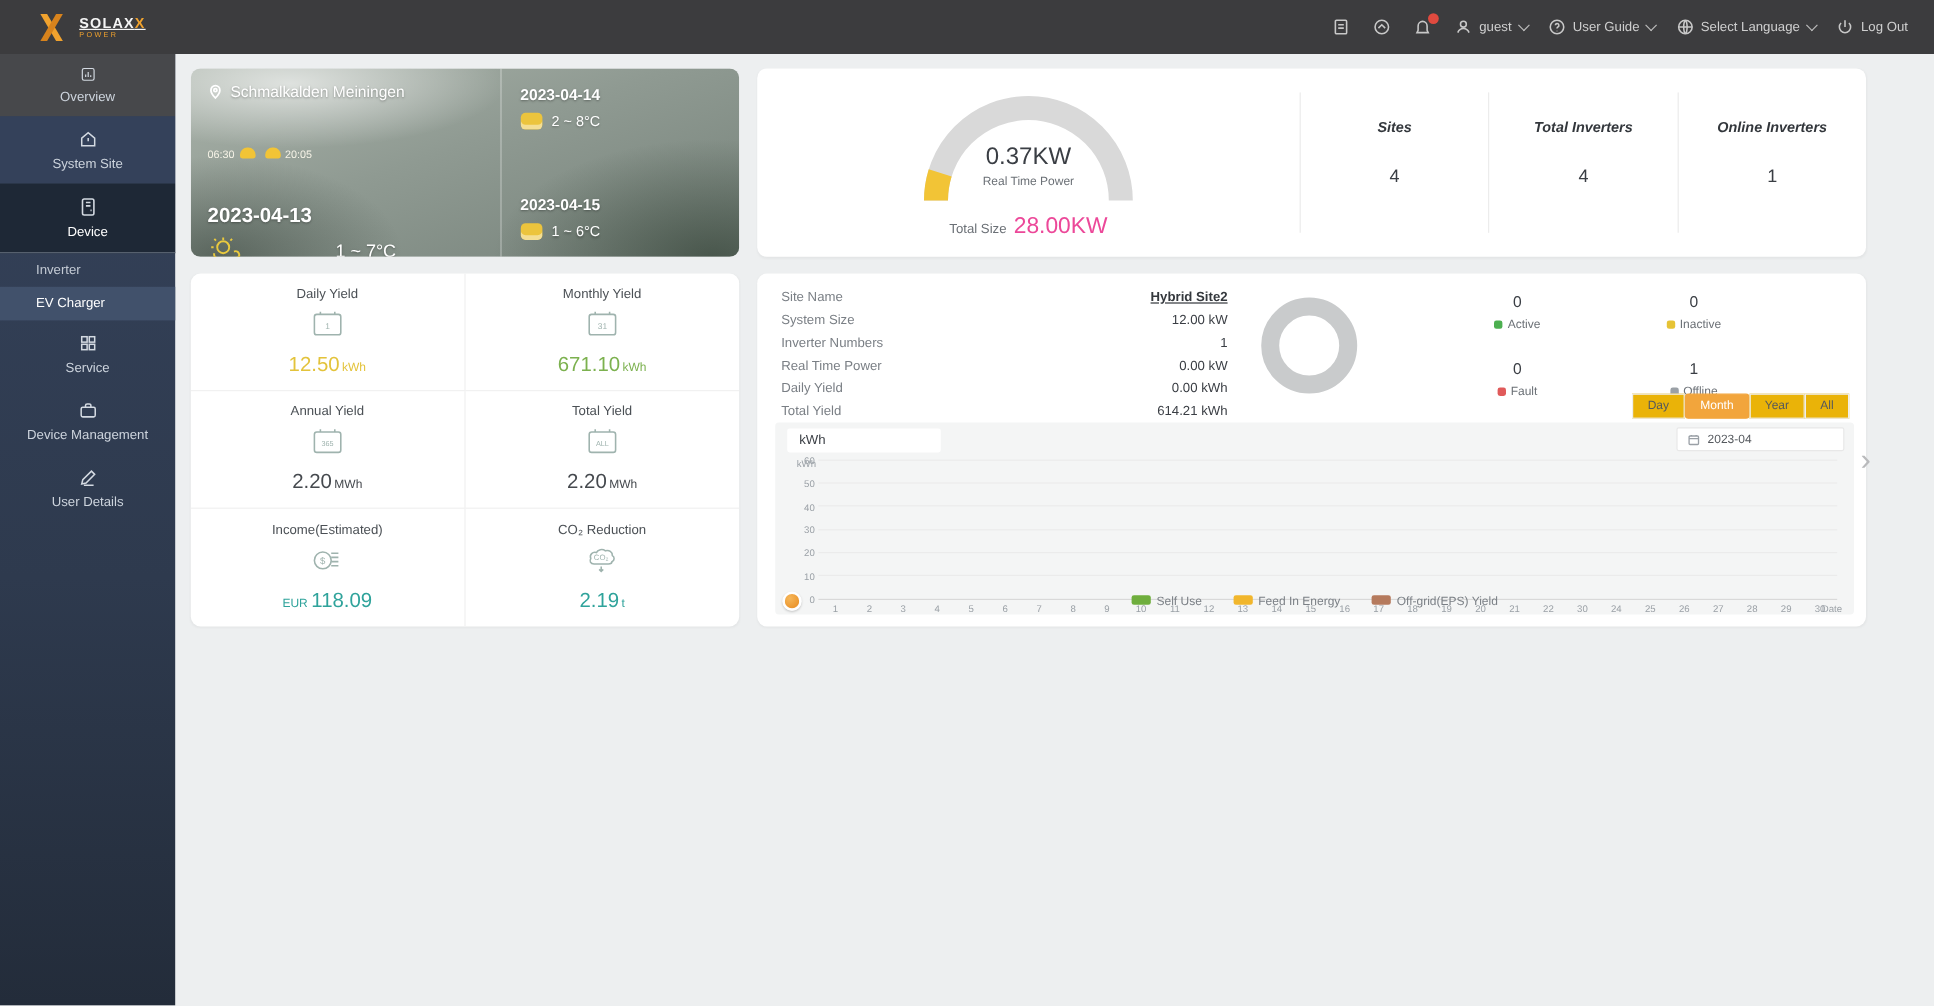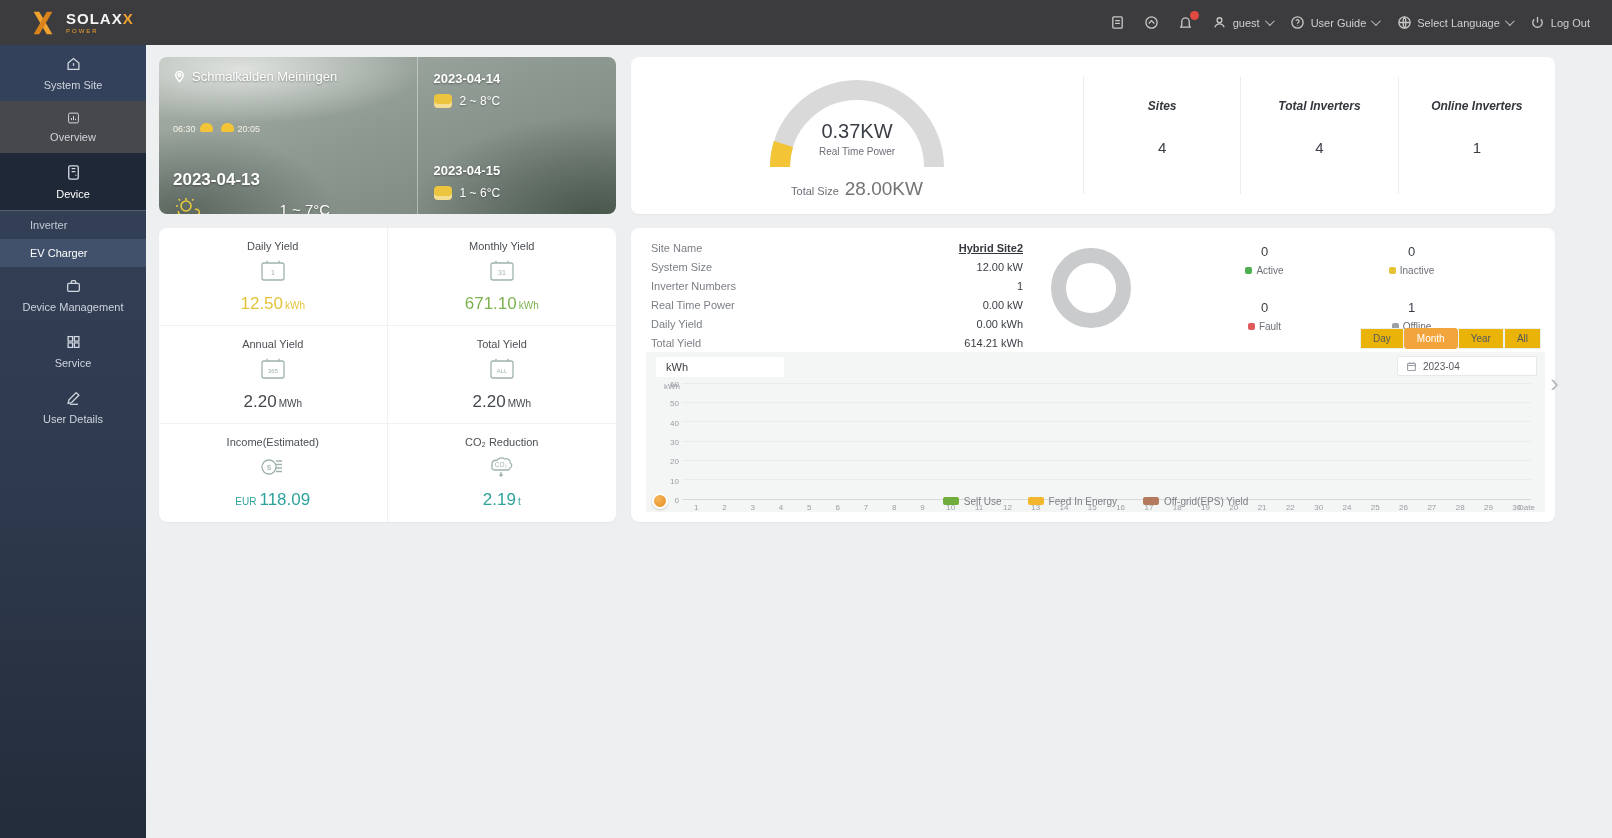--- a/index.html
+++ b/index.html
@@ -4,21 +4,21 @@
 <style>
   * { margin:0; padding:0; box-sizing:border-box; }
   html,body { width:1612px; height:838px; overflow:hidden; font-family:"Liberation Sans", sans-serif; background:#edeff0; }
   .app { width:1612px; height:838px; display:flex; flex-direction:column; }
 
   
   .topbar { height:45px; background:#3c3c3e; display:flex; align-items:center; justify-content:space-between; padding:0 22px 0 28px; flex:0 0 45px; }
   .brand { display:flex; align-items:center; gap:8px; }
   .brand-x { width:30px; height:30px; }
   .brand-text { line-height:1; }
-  .brand-name { color:#f5f5f5; font-weight:bold; font-size:15px; letter-spacing:1px; }
+  .brand-name { color:#f5f5f5; font-weight:bold; font-size:12px; letter-spacing:1px;text-decoration:underline; }
   .brand-name .bx { color:#f0a22e; }
   .brand-sub { color:#f0a22e; font-size:6px; letter-spacing:2px; margin-top:2px; }
   .top-right { display:flex; align-items:center; gap:18px; color:#cfcfcf; font-size:11px; }
   .tico { width:16px; height:16px; position:relative; display:inline-flex; align-items:center; justify-content:center; cursor:pointer; }
   .tico svg { width:15px; height:15px; stroke:#c8c8c8; fill:none; stroke-width:1.4; }
   .badge { position:absolute; top:-4px; right:-5px; width:9px; height:9px; border-radius:50%; background:#e04a3f; }
   .tmenu { display:flex; align-items:center; gap:5px; cursor:pointer; white-space:nowrap; }
   .caret { width:7px; height:7px; border-right:1px solid #bdbdbd; border-bottom:1px solid #bdbdbd; transform:rotate(45deg) translateY(-2px); display:inline-block; }
 
   
@@ -64,21 +64,21 @@
   .card { background:#ffffff; border-radius:8px; box-shadow:0 1px 2px rgba(0,0,0,.04); }
 
   
   .summary { flex:1; display:flex; position:relative; }
   .gauge-zone { width:452px; flex:0 0 452px; position:relative; display:flex; flex-direction:column; align-items:center; }
   .gauge-wrap { position:relative; margin-top:15px; width:190px; height:98px; }
   .gauge-text { position:absolute; left:0; right:0; top:48px; text-align:center; }
   .g-val { font-size:20px; color:#3a3e44; }
   .g-lab { font-size:10px; color:#6b7076; margin-top:3px; }
   .g-total { margin-top:8px; font-size:11px; color:#6b7076; display:flex; align-items:baseline; gap:6px; }
-  .g-total b { font-size:19px; color:#737373; font-weight:normal; }
+  .g-total b { font-size:19px; color:#ec4899; font-weight:normal; }
   .stats { flex:1; display:flex; margin:20px 0; }
   .stat { flex:1; border-left:1px solid #ececec; display:flex; flex-direction:column; align-items:center; padding-top:22px; gap:26px; }
   .stat-label { font-size:12px; font-weight:bold; color:#33373c;font-style:italic; }
   .stat-value { font-size:15px; color:#3a3e44; }
 
   
   .yield { width:457px; flex:0 0 457px; display:grid; grid-template-columns:1fr 1fr; grid-template-rows:1fr 1fr 1fr; }
   .y-cell { border-right:1px solid #f1f1f1; border-bottom:1px solid #f1f1f1; display:flex; flex-direction:column; align-items:center; justify-content:center; gap:6px; padding:6px 0; }
   .y-cell:nth-child(2n) { border-right:none; }
   .y-cell:nth-child(5), .y-cell:nth-child(6) { border-bottom:none; }
@@ -202,62 +202,62 @@
             </svg>
         </span>
         <span>Log Out</span>
       </span>
     </div>
   </div>
 
   <div class="body">
 
     <div class="sidebar">
+      <div class="s-item s-overview">
+        <svg viewBox="0 0 20 20">
+            <rect x="3" y="3" width="14" height="14" rx="2"></rect>
+            <path d="M7 13v-3M10 13V7M13 13v-2"></path>
+          </svg>
+        <span>Overview</span>
+      </div>
       <div class="s-item s-site">
         <svg viewBox="0 0 20 20">
             <path d="M4 9l6-5 6 5v7H4z"></path>
             <path d="M10 9v3"></path>
           </svg>
         <span>System Site</span>
       </div>
-      <div class="s-item s-overview">
-        <svg viewBox="0 0 20 20">
-            <rect x="3" y="3" width="14" height="14" rx="2"></rect>
-            <path d="M7 13v-3M10 13V7M13 13v-2"></path>
-          </svg>
-        <span>Overview</span>
-      </div>
       <div class="s-item s-device">
         <svg viewBox="0 0 20 20">
             <rect x="5" y="3" width="10" height="14" rx="1.5"></rect>
             <path d="M8 6h4M8 9h4M12 13h1"></path>
           </svg>
         <span>Device</span>
       </div>
       <div class="s-sub">
         <span>Inverter</span>
       </div>
       <div class="s-sub active">
         <span>EV Charger</span>
-      </div>
-      <div class="s-item small-gap">
-        <svg viewBox="0 0 20 20">
-            <rect x="3.5" y="7" width="13" height="9" rx="1.5"></rect>
-            <path d="M7.5 7V5.5A1.5 1.5 0 0 1 9 4h2a1.5 1.5 0 0 1 1.5 1.5V7"></path>
-          </svg>
-        <span>Device Management</span>
       </div>
       <div class="s-item small-gap">
         <svg viewBox="0 0 20 20">
             <rect x="4" y="4" width="5" height="5"></rect>
             <rect x="11" y="4" width="5" height="5"></rect>
             <rect x="4" y="11" width="5" height="5"></rect>
             <rect x="11" y="11" width="5" height="5"></rect>
           </svg>
         <span>Service</span>
+      </div>
+      <div class="s-item small-gap">
+        <svg viewBox="0 0 20 20">
+            <rect x="3.5" y="7" width="13" height="9" rx="1.5"></rect>
+            <path d="M7.5 7V5.5A1.5 1.5 0 0 1 9 4h2a1.5 1.5 0 0 1 1.5 1.5V7"></path>
+          </svg>
+        <span>Device Management</span>
       </div>
       <div class="s-item small-gap">
         <svg viewBox="0 0 20 20">
             <path d="M13 4l3 3-8 8-4 1 1-4z"></path>
             <path d="M6 17h9"></path>
           </svg>
         <span>User Details</span>
       </div>
     </div>
 

